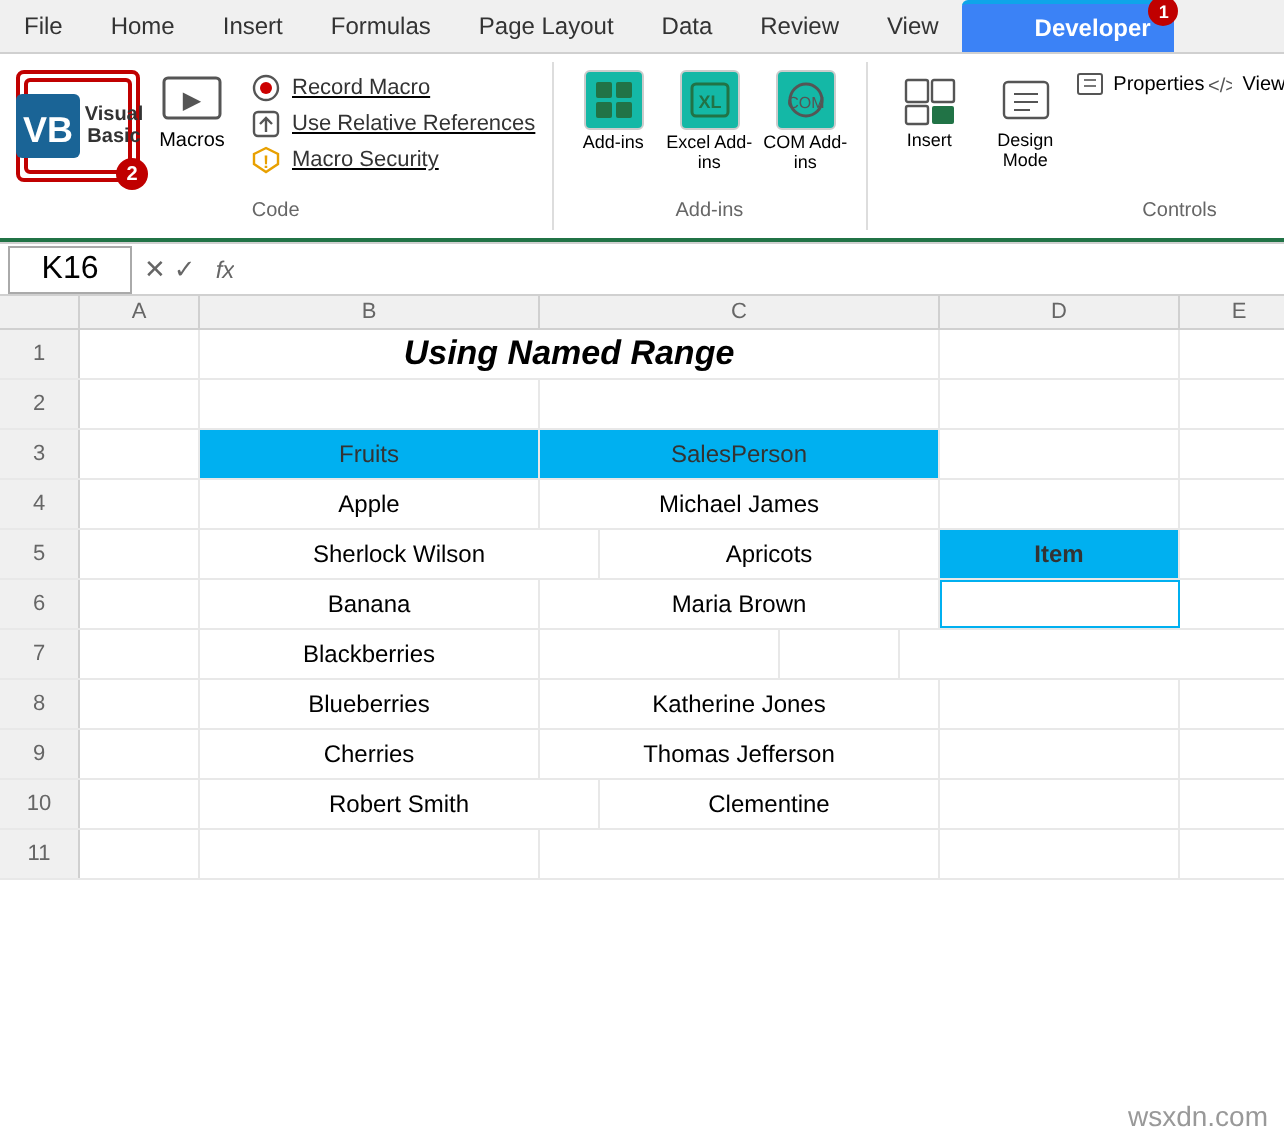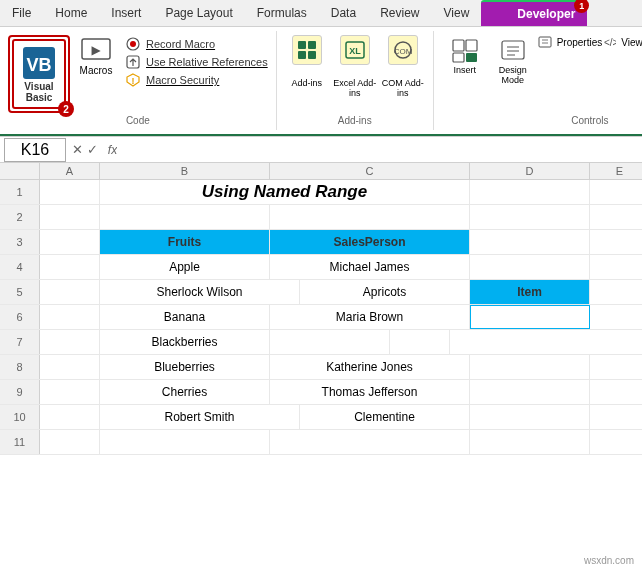--- a/index.html
+++ b/index.html
@@ -2,45 +2,45 @@
 <html><head>
   <meta charset="utf-8">
   <style>
     * { box-sizing: border-box; margin: 0; padding: 0; }
     body { font-family: 'Segoe UI', Arial, sans-serif; font-size: 12px; background: #fff; width: 642px; height: 570px; overflow: hidden; }
 
     
     .ribbon { background: #fff; border-bottom: 1px solid #d0d0d0; }
     .ribbon-tabs { display: flex; background: #f0f0f0; border-bottom: 1px solid #d0d0d0; }
     .ribbon-tab { padding: 5px 12px; font-size: 12px; cursor: pointer; color: #333; border: none; background: none; }
-    .ribbon-tab.developer-active { background: #a21caf; color: #fff; border-top: 2px solid #22c55e; font-weight: 600; border-radius: 3px 3px 0 0; padding-left: 36px; }
+    .ribbon-tab.developer-active { background: #3b82f6; color: #fff; border-top: 2px solid #0ea5e9; font-weight: 600; border-radius: 3px 3px 0 0; padding-left: 36px; }
     .ribbon-body { display: flex; align-items: stretch; padding: 4px 0; background: #fff; border-bottom: 2px solid #217346; min-height: 90px; }
     .ribbon-group { display: flex; flex-direction: column; align-items: center; padding: 4px 8px; border-right: 1px solid #ddd; position: relative; }
     .ribbon-group-label { font-size: 10px; color: #666; margin-top: auto; padding-top: 2px; text-align: center; }
     .ribbon-group-content { display: flex; align-items: flex-start; flex: 1; }
 
     
-    .vb-button { display: flex; flex-direction: column; align-items: center; justify-content: center; width: 54px; cursor: pointer; padding: 4px; border: 2px solid #c00000; border-radius: 3px; background: #fff; }
+    .vb-button { display: flex; flex-direction: row; align-items: center; justify-content: center; width: 54px; cursor: pointer; padding: 4px; border: 2px solid #c00000; border-radius: 3px; background: #fff; }
     .vb-icon { width: 36px; height: 36px; display: flex; align-items: center; justify-content: center; }
     .vb-label { font-size: 10px; text-align: center; font-weight: 600; color: #333; line-height: 1.1; }
 
     
     .macros-button { display: flex; flex-direction: column; align-items: center; justify-content: center; cursor: pointer; padding: 2px 6px; margin-left: 2px; }
     .macros-icon-area { width: 36px; height: 28px; display: flex; align-items: center; justify-content: center; }
     .macros-label { font-size: 10px; text-align: center; }
 
     
     .code-items { display: flex; flex-direction: column; justify-content: space-between; margin-left: 4px; text-decoration: underline; }
     .code-item { display: flex; align-items: center; font-size: 11px; color: #333; padding: 2px 0; cursor: pointer; white-space: nowrap; }
     .code-item-icon { width: 18px; height: 14px; margin-right: 4px; display: inline-flex; align-items: center; justify-content: center; }
 
     
     .addins-group { display: flex; flex-direction: row; gap: 4px; }
     .addon-btn { display: flex; flex-direction: column; align-items: center; width: 44px; cursor: pointer; }
-    .addon-icon { width: 30px; height: 30px; background: #fef9c3; border: 1px solid #ccc; border-radius: 3px; display: flex; align-items: center; justify-content: center; margin-bottom: 14px; }
+    .addon-icon { width: 30px; height: 30px; background: #14b8a6; border: 1px solid #ccc; border-radius: 3px; display: flex; align-items: center; justify-content: center; margin-bottom: 2px; }
     .addon-label { font-size: 9px; text-align: center; line-height: 1.1; }
 
     
     .controls-group-content { display: flex; gap: 2px; }
     .ctrl-section { display: flex; flex-direction: column; }
     .ctrl-btn { display: flex; flex-direction: column; align-items: center; width: 46px; cursor: pointer; padding: 2px; }
     .ctrl-icon { width: 30px; height: 28px; display: flex; align-items: center; justify-content: center; }
     .ctrl-label { font-size: 9px; text-align: center; }
     .ctrl-right { display: flex; flex-direction: row; justify-content: space-around; }
     .ctrl-right-item { display: flex; align-items: center; font-size: 10px; cursor: pointer; white-space: nowrap; padding: 1px 0; }
@@ -65,44 +65,44 @@
     .col-header-cell { border-right: 1px solid #d0d0d0; text-align: center; font-size: 11px; color: #666; padding: 2px 0; }
     .grid-row { display: flex; border-bottom: 1px solid #e8e8e8; }
     .row-num { width: 40px; min-width: 40px; background: #f0f0f0; border-right: 1px solid #d0d0d0; text-align: center; font-size: 11px; color: #666; padding: 2px 0; display: flex; align-items: center; justify-content: center; }
     .cell { border-right: 1px solid #e8e8e8; display: flex; align-items: center; justify-content: center; font-size: 12px; height: 24px; padding: 0 4px; }
     .cell-a { width: 60px; min-width: 60px; }
     .cell-b { width: 170px; min-width: 170px; }
     .cell-c { width: 200px; min-width: 200px; }
     .cell-d { width: 120px; min-width: 120px; }
     .cell-e { width: 60px; min-width: 60px; }
 
-    .header-cell { background: #00b0f0; font-weight: bold; color: #333; }
+    .header-cell { background: #00b0f0; font-weight: normal; color: #333; }
     .title-cell { font-weight: bold; font-style: italic; font-size: 17px; }
     .item-cell { background: #00b0f0; font-weight: bold; color: #333; }
 
     
     .dev-tab-wrapper { position: relative; display: inline-block; }
     .num-badge { position: absolute; top: -2px; right: -2px; background: #c00000; color: white; border-radius: 50%; width: 15px; height: 15px; font-size: 9px; display: flex; align-items: center; justify-content: center; font-weight: bold; }
 
     
     .vb-wrapper { position: relative; border: 2px solid #c00000; border-radius: 4px; padding: 2px; }
     .num-badge2 { position: absolute; bottom: -6px; right: -6px; background: #c00000; color: white; border-radius: 50%; width: 16px; height: 16px; font-size: 10px; display: flex; align-items: center; justify-content: center; font-weight: bold; z-index: 10; }
 
-    .watermark { position: fixed; bottom: 4px; right: 8px; font-size: 10px; color: #999; }
+    .watermark { position: fixed; bottom: 4px; right: 8px; font-size: 14px; color: #999; }
   </style>
 </head>
 <body>
 
 <div class="ribbon">
   <div class="ribbon-tabs">
     <button class="ribbon-tab">File</button>
     <button class="ribbon-tab">Home</button>
     <button class="ribbon-tab">Insert</button>
+    <button class="ribbon-tab">Formulas</button>
     <button class="ribbon-tab">Page Layout</button>
-    <button class="ribbon-tab">Formulas</button>
     <button class="ribbon-tab">Data</button>
     <button class="ribbon-tab">Review</button>
     <button class="ribbon-tab">View</button>
     <div class="dev-tab-wrapper">
       <button class="ribbon-tab developer-active">Developer</button>
       <div class="num-badge">1</div>
     </div>
   </div>
 
   <div class="ribbon-body">

